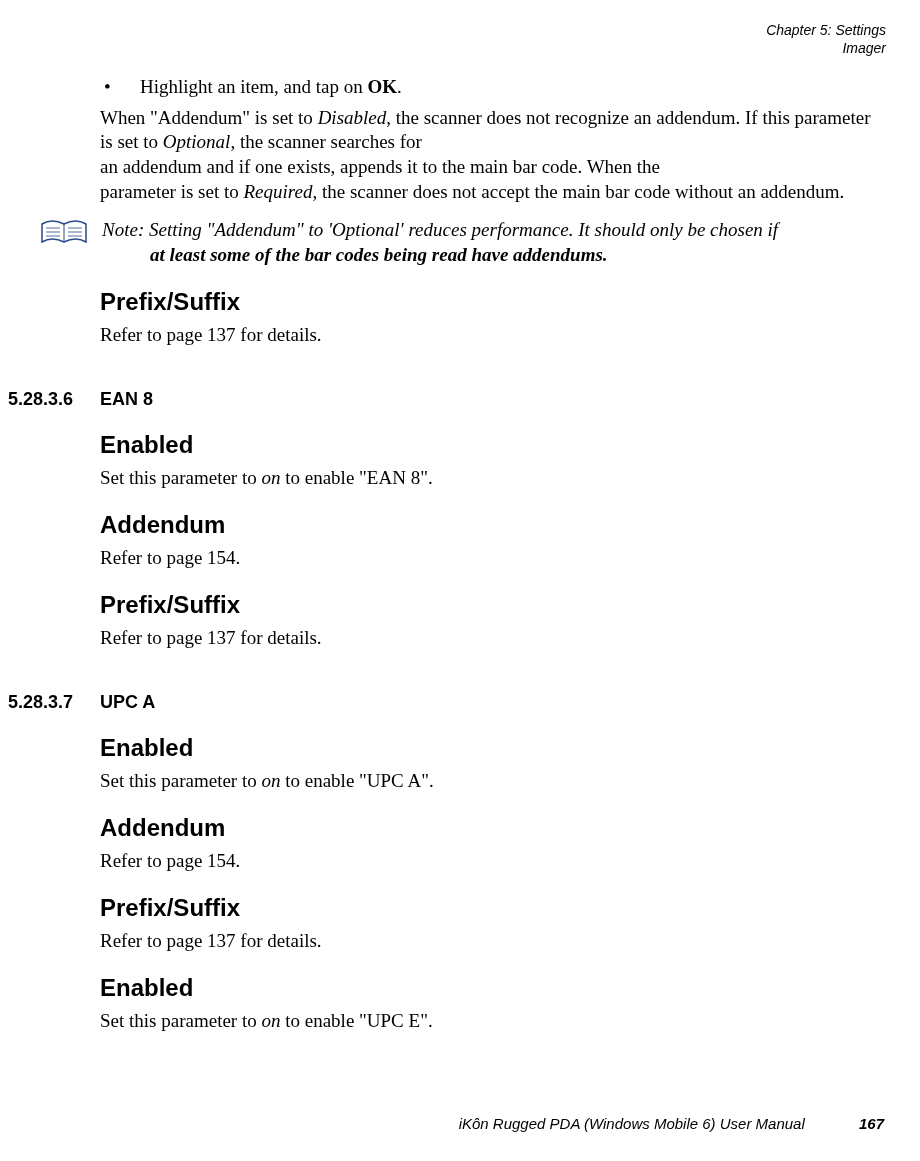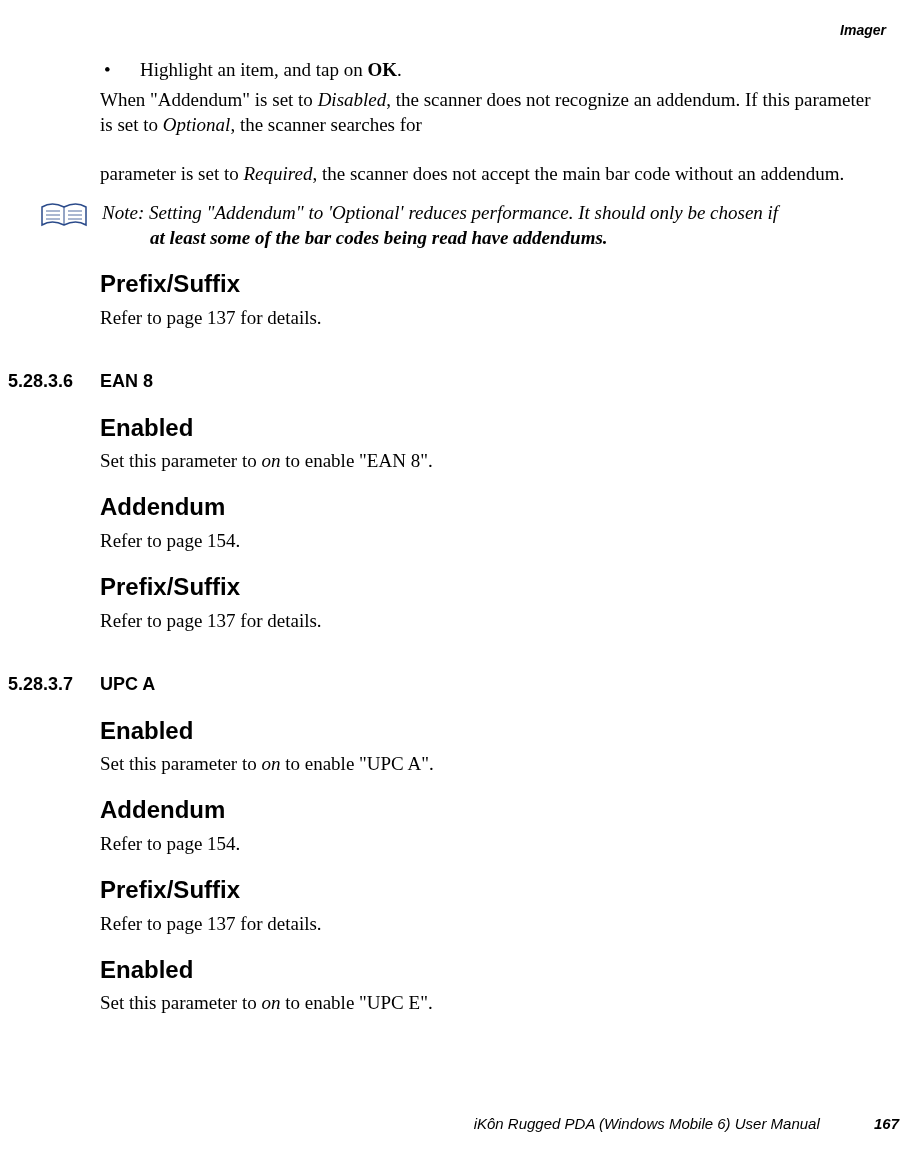--- a/index.html
+++ b/index.html
@@ -23,21 +23,21 @@
   }
   .header-right {
     text-align: right;
     font-family: "Trebuchet MS", "Segoe UI", Arial, sans-serif;
     font-style: italic;
     font-size: 14px;
     line-height: 1.25;
     margin-bottom: 18px;
     margin-right: 4px;
   }
-  .header-right .bold { font-weight: 700; }
+  .header-right .bold { font-weight: 400; }
   .content-block {
     margin-left: 96px;
     margin-right: 6px;
   }
   .bullet-row {
     display: flex;
     align-items: flex-start;
     margin-bottom: 6px;
   }
   .bullet-dot {
@@ -91,54 +91,55 @@
     width: 92px;
   }
   .section-title {
     font-family: "Trebuchet MS", "Segoe UI", Arial, sans-serif;
     font-weight: 700;
     font-size: 18px;
   }
   .footer {
     position: absolute;
     bottom: 28px;
-    right: 21px;
+    right: 36px;
     left: 34px;
     text-align: right;
     font-family: "Trebuchet MS", "Segoe UI", Arial, sans-serif;
     font-style: italic;
     font-size: 15px;
   }
   .footer .pagenum {
     font-weight: 700;
     font-style: italic;
     margin-left: 50px;
   }
   .book-icon svg { display:block; }
 </style>
 </head>
 <body>
 
 <div class="page">
 
   <div class="header-right">
+    <div>Chapter 5: Settings</div>
     <div class="bold">Imager</div>
   </div>
 
   <div class="content-block">
     <div class="bullet-row">
       <span class="bullet-dot">•</span>
       <span>
         <span>Highlight an item, and tap on </span><span class="bold">OK</span><span>.</span>
       </span>
     </div>
 
     <div class="para">
       <span>When "Addendum" is set to </span><span class="italic">Disabled</span><span>, the scanner does not recognize an addendum. If this parameter is set to </span><span class="italic">Optional</span><span>, the scanner searches for</span><br>
-      <br>
+      <span>an addendum and if one exists, appends it to the main bar code. When the</span><br>
       <span>parameter is set to </span><span class="italic">Required</span><span>, the scanner does not accept the main bar code without an addendum.</span>
     </div>
   </div>
 
   <div class="note-block">
     <span class="book-icon">
       <svg width="48" height="30" viewBox="0 0 48 30">
         <path d="M2 6 Q12 0 24 6 Q36 0 46 6 L46 24 Q36 18 24 24 Q12 18 2 24 Z" fill="#fff" stroke="#2a4a8a" stroke-width="1.5"></path>
         <line x1="24" y1="6" x2="24" y2="24" stroke="#2a4a8a" stroke-width="1"></line>
         <line x1="6" y1="10" x2="20" y2="10" stroke="#2a4a8a" stroke-width="0.8"></line>

